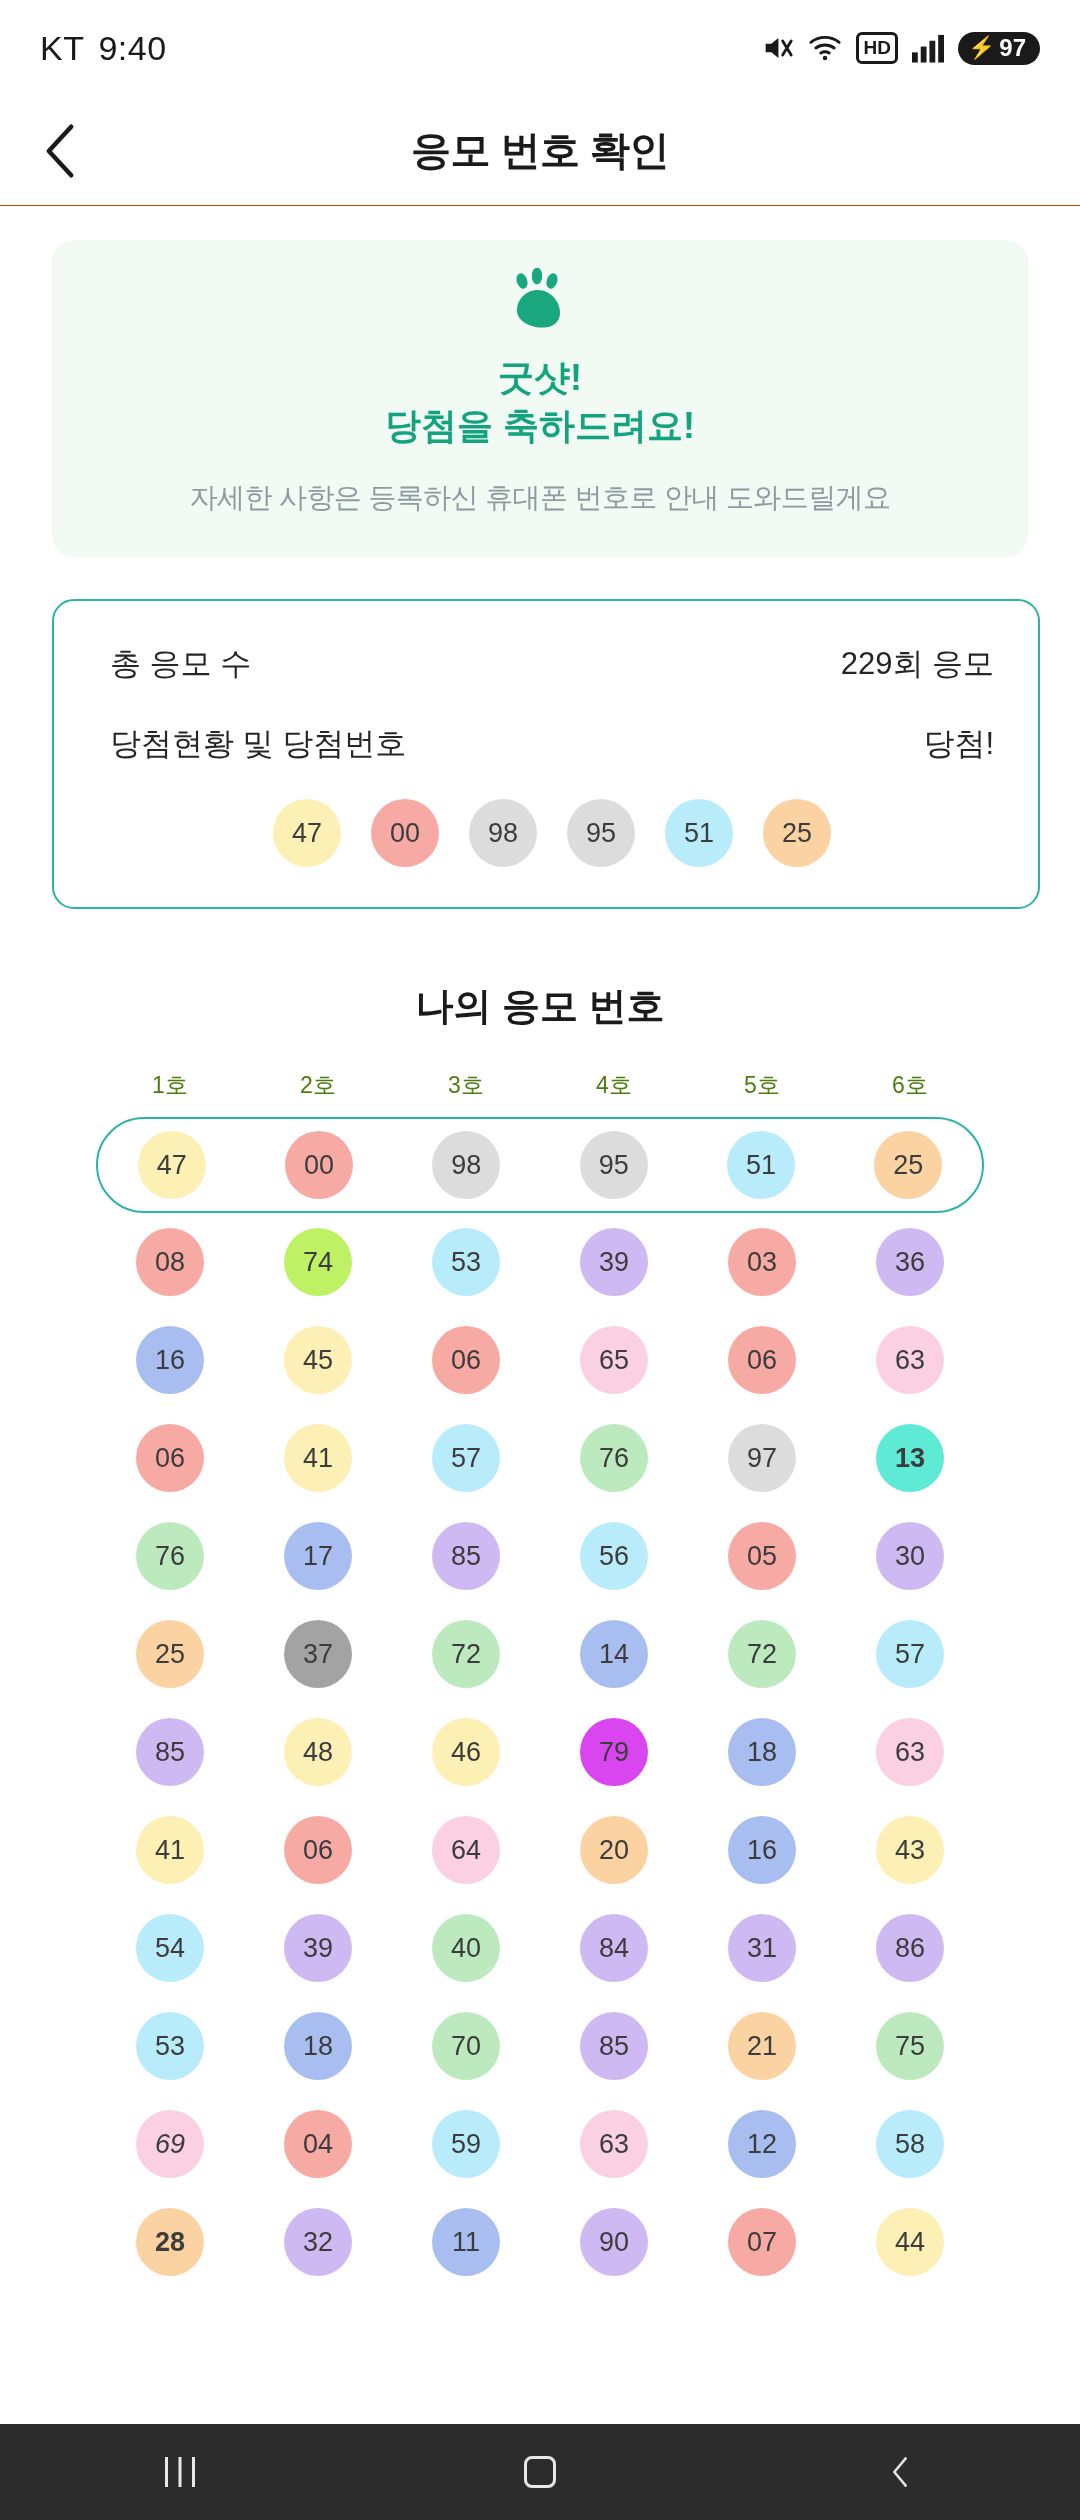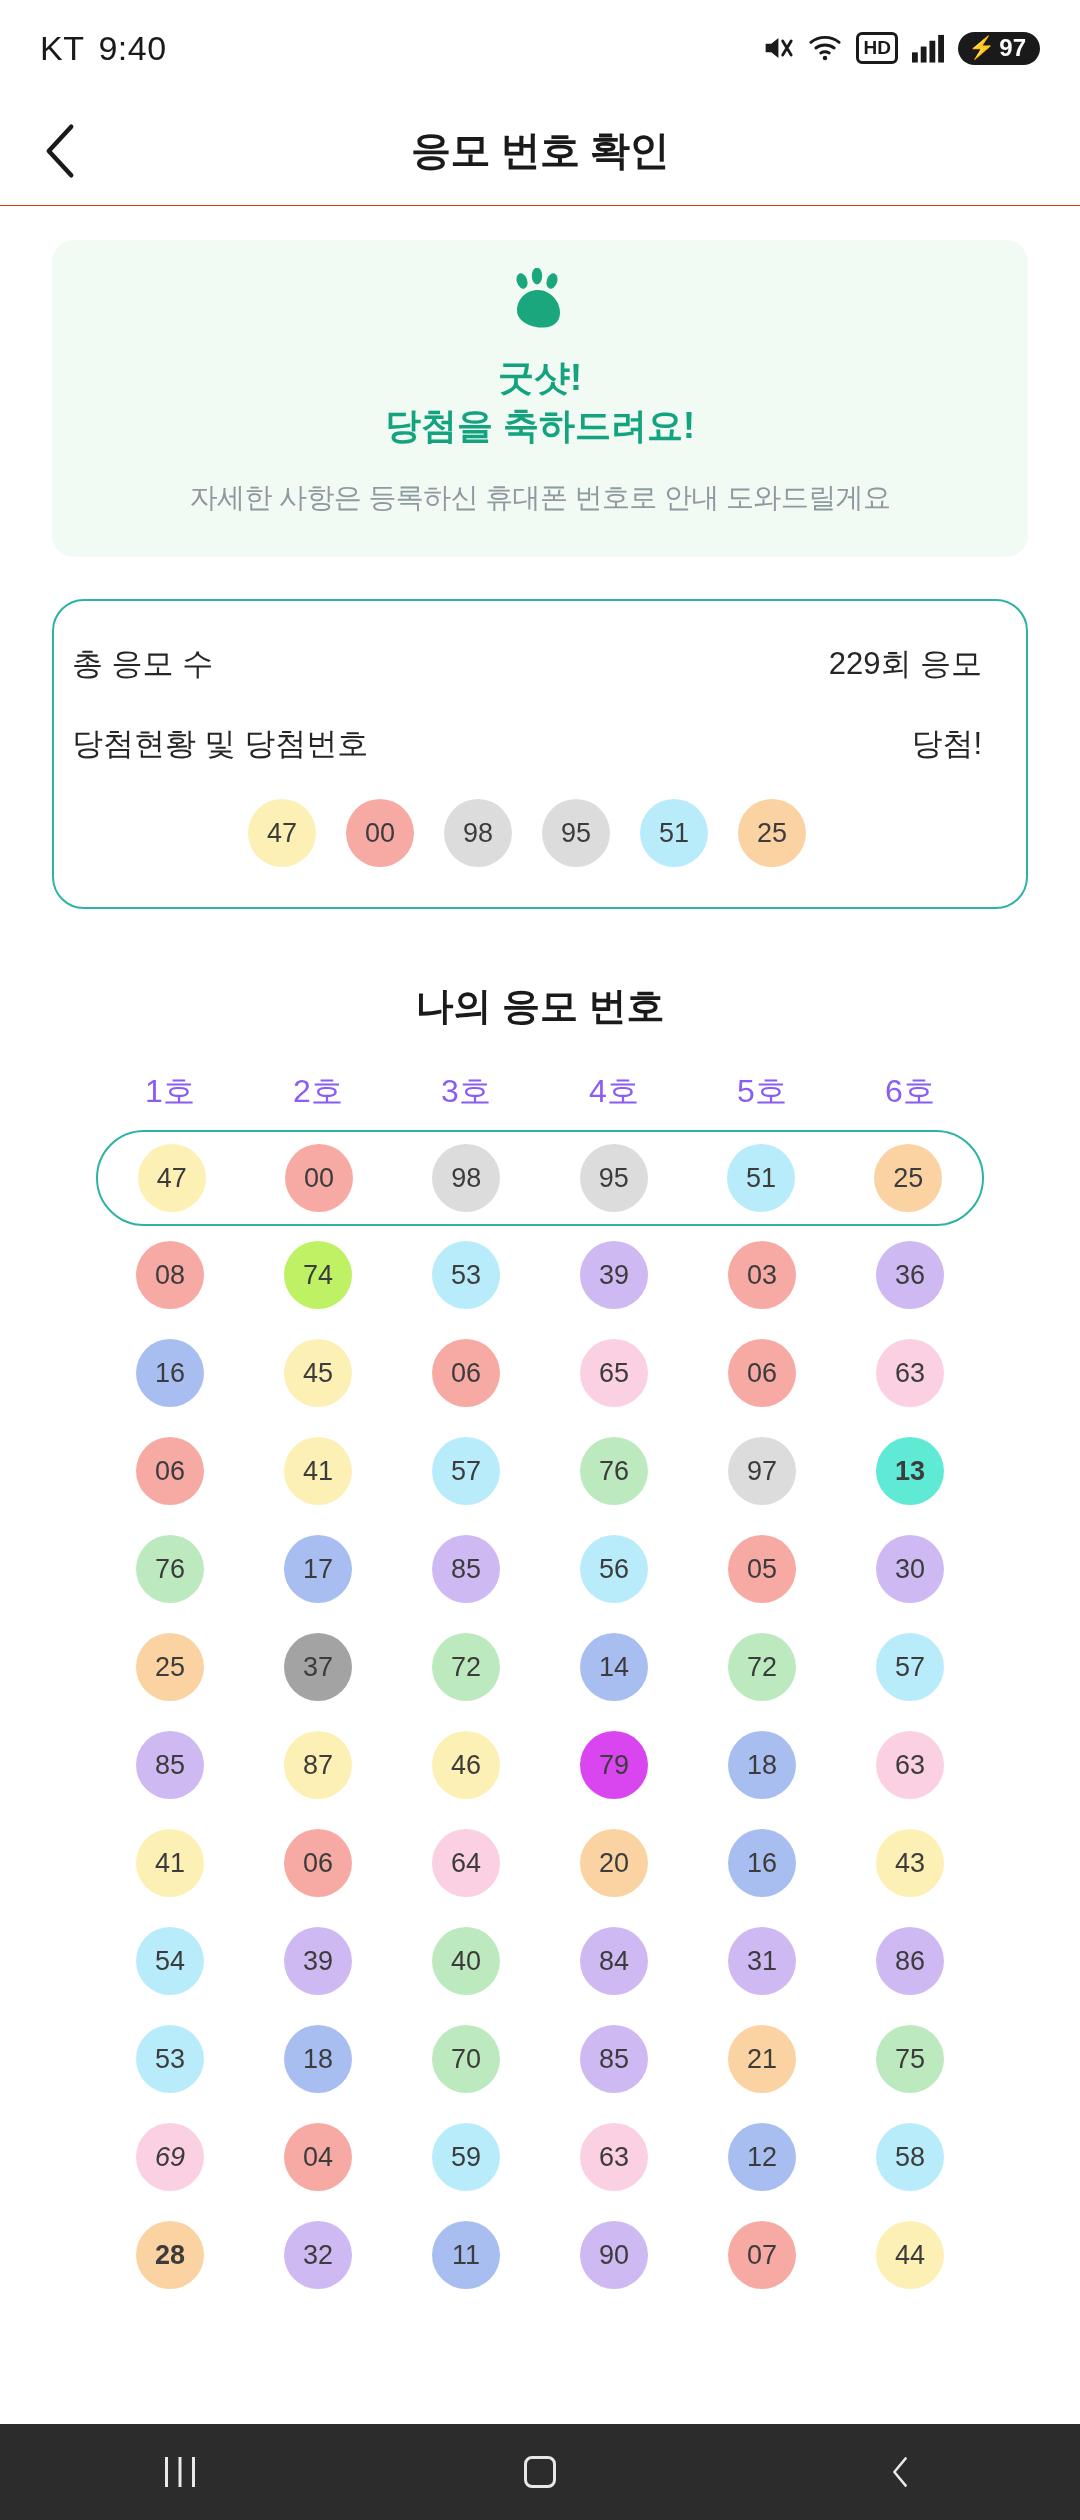--- a/index.html
+++ b/index.html
@@ -97,24 +97,24 @@
     line-height: 1.32;
   }
   .result-sub {
     margin-top: 30px;
     font-size: 28px; color: #8d9aa0;
     letter-spacing: -0.6px;
   }
 
   
   .summary-card {
-    margin: 42px 52px 0 52px;
+    margin: 42px 40px 0 52px;
     border: 2px solid #2bb3a3;
-    border-radius: 32px;
-    padding: 42px 44px 40px 18px;
+    border-radius: 22px;
+    padding: 42px 44px 40px 56px;
   }
   .sum-row {
     display: flex; align-items: center; justify-content: space-between;
     font-size: 31px; color: #262626;
   }
   .sum-row + .sum-row { margin-top: 38px; }
   .sum-value { font-size: 31px; color: #262626; }
 
   
   .ball-row {
@@ -134,21 +134,21 @@
     font-size: 38px; font-weight: bold; color: #1a1a1a;
     margin-top: 72px;
   }
   .grid-wrap {
     margin-top: 38px;
     padding: 0 96px;
   }
   .grid-head {
     display: grid; grid-template-columns: repeat(6, 1fr);
     text-align: center;
-    font-size: 32px; color: #8b5cf6;
+    font-size: 23px; color: #4d7c0f;
   }
   .grid-body { margin-top: 16px; }
   .grid-row {
     display: grid; grid-template-columns: repeat(6, 1fr);
     justify-items: center; align-items: center;
     height: 98px;
   }
   .grid-row.highlight {
     border: 2px solid #2bb3a3;
     border-radius: 52px;
@@ -326,21 +326,21 @@
           <div class="grid-row">
             <div class="cell" style="background: rgb(251, 210, 162);">25</div>
             <div class="cell" style="background: #a3a3a3;">37</div>
             <div class="cell" style="background: rgb(189, 233, 191);">72</div>
             <div class="cell" style="background: rgb(168, 189, 240);">14</div>
             <div class="cell" style="background: rgb(189, 233, 191);">72</div>
             <div class="cell" style="background: rgb(185, 236, 251);">57</div>
           </div>
           <div class="grid-row">
             <div class="cell" style="background: rgb(207, 185, 242);">85</div>
-            <div class="cell" style="background: rgb(253, 240, 180);">87</div>
+            <div class="cell" style="background: rgb(253, 240, 180);">48</div>
             <div class="cell" style="background: rgb(253, 240, 180);">46</div>
             <div class="cell" style="background: #d946ef;">79</div>
             <div class="cell" style="background: rgb(168, 189, 240);">18</div>
             <div class="cell" style="background: rgb(251, 208, 226);">63</div>
           </div>
           <div class="grid-row">
             <div class="cell" style="background: rgb(253, 240, 180);">41</div>
             <div class="cell" style="background: rgb(247, 169, 164);">06</div>
             <div class="cell" style="background: rgb(251, 208, 226);">64</div>
             <div class="cell" style="background: rgb(251, 210, 162);">20</div>

